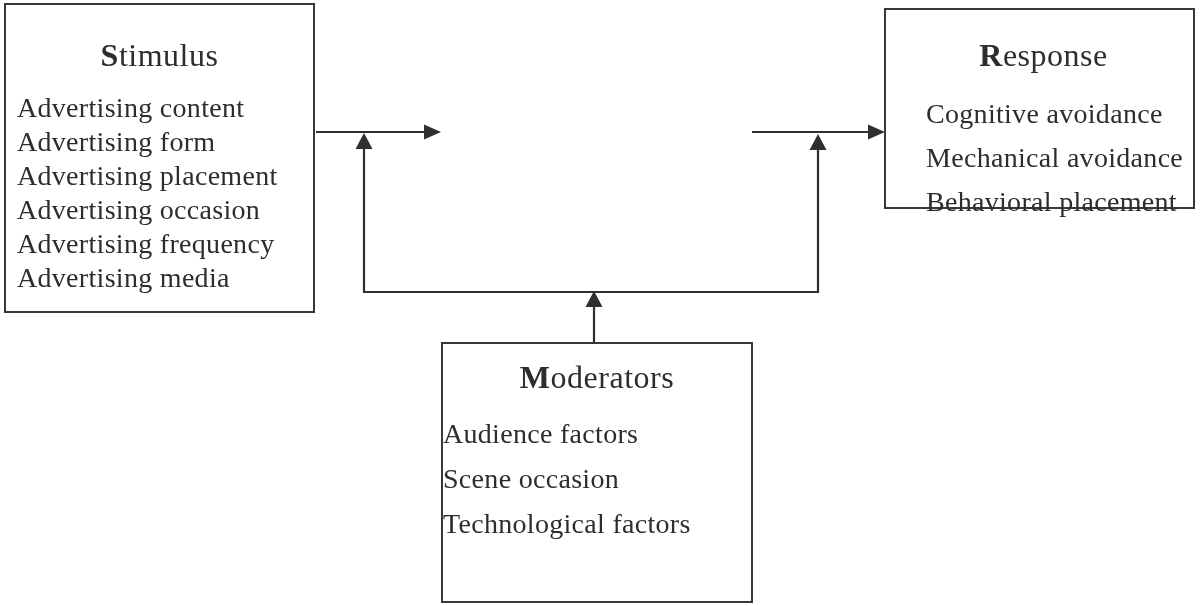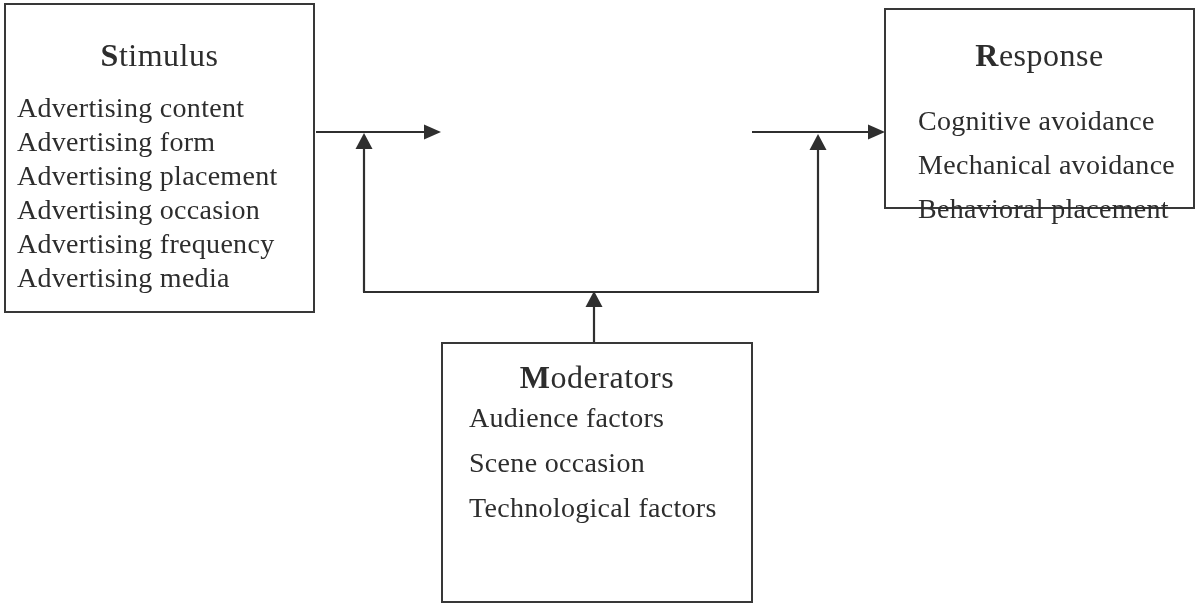--- a/index.html
+++ b/index.html
@@ -55,28 +55,28 @@
   .box-stimulus { left: 4px; top: 3px; width: 311px; height: 310px; }
   .box-stimulus .box-title { margin-top: 32px; }
   .box-stimulus .box-items { margin-top: 18px; padding-left: 11px; line-height: 34px; }
 
   
   .box-organism { left: 440px; top: 6px; width: 312px; height: 260px; }
   .box-organism .box-title { margin-top: 28px; }
   .box-organism .box-items { margin-top: 24px; padding-left: 25px; line-height: 49px; }
 
   
-  .box-response { left: 884px; top: 8px; width: 311px; height: 201px; }
+  .box-response { left: 884px; top: 8px; width: 311px; height: 201px; padding-left: 8px; }
   .box-response .box-title { margin-top: 27px; }
-  .box-response .box-items { margin-top: 26px; padding-left: 32px; line-height: 44px; }
+  .box-response .box-items { margin-top: 19px; padding-left: 32px; line-height: 44px; }
 
   
   .box-moderators { left: 441px; top: 342px; width: 312px; height: 261px; }
   .box-moderators .box-title { margin-top: 15px; }
-  .box-moderators .box-items { padding-left: 26px; line-height: 45px; }
+  .box-moderators .box-items { margin-top: 16px; line-height: 45px; }
 
   .connectors line {
     stroke: #2f2f2f;
     stroke-width: 2.2;
   }
   .connectors polygon {
     fill: #2f2f2f;
     stroke: none;
   }
 </style>

